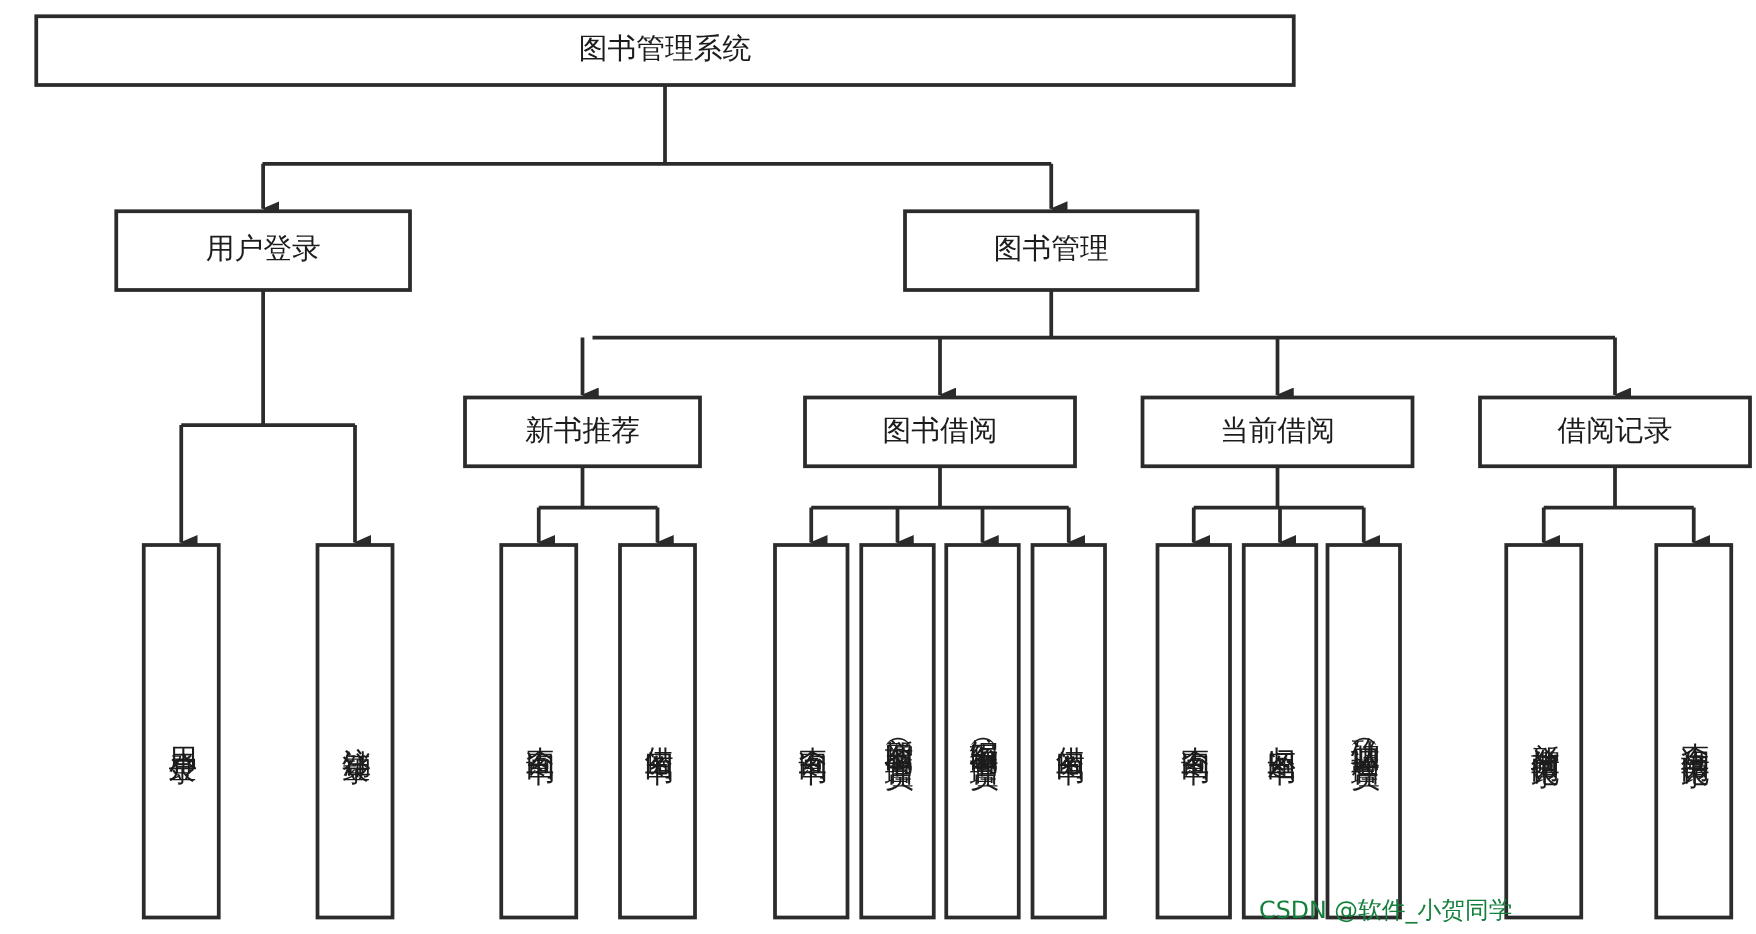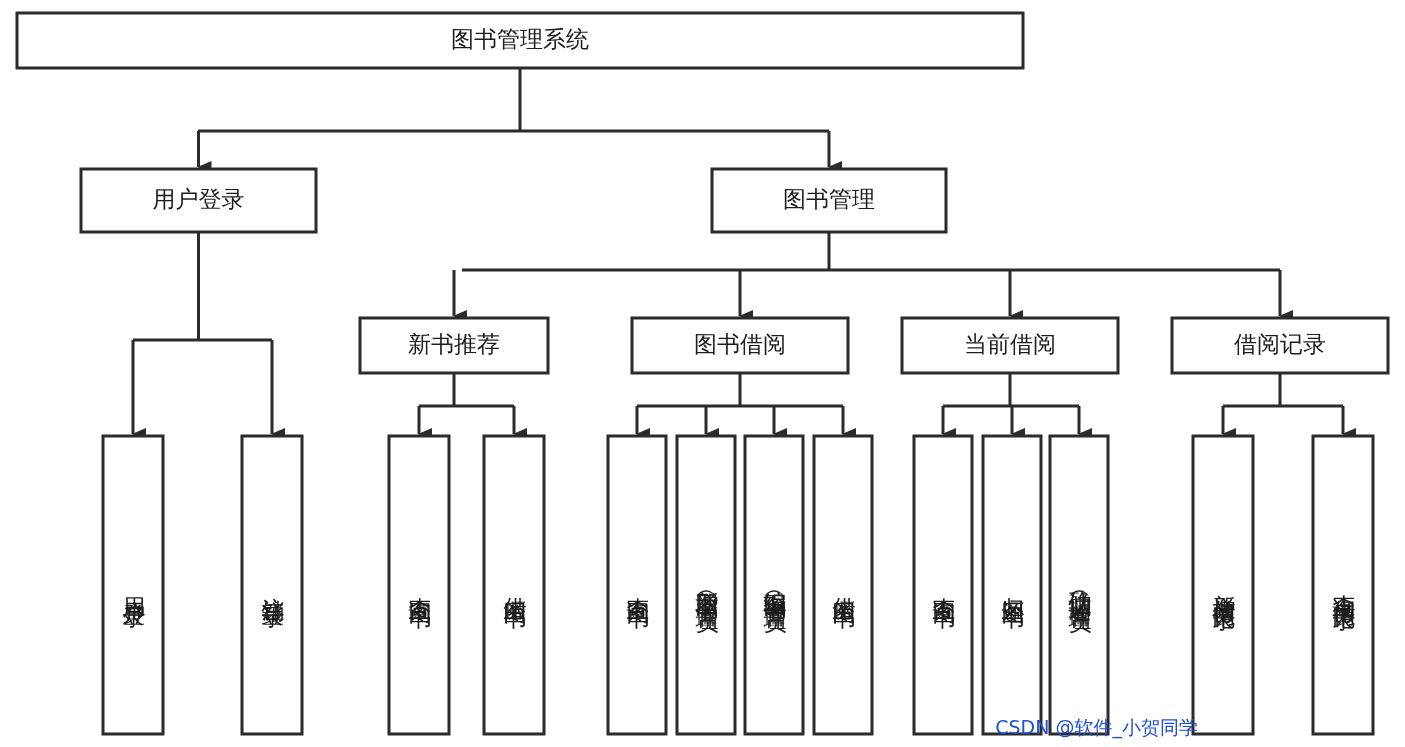--- a/index.html
+++ b/index.html
@@ -9,21 +9,21 @@
   }
   body {
     width: 1405px;
     height: 747px;
     font-family: "DejaVu Sans", "Liberation Sans", sans-serif;
     overflow: hidden;
     position: relative;
   }
   #diagram-root {
     position: absolute;
-    left: 0; top: 0;
+    left: 12px; top: 0;
     width: 1206px;
     height: 747px;
   }
   svg.flow { display: block; }
   .node-rect {
     fill: #ffffff;
     stroke: #2b2b2b;
     stroke-width: 3;
   }
   .node-label {
@@ -44,21 +44,21 @@
     stroke-width: 3;
     fill: none;
   }
   .arrow-head { fill: #2b2b2b; }
   .watermark {
     position: absolute;
     right: 8px;
     bottom: 6px;
     font-family: "DejaVu Sans", "Liberation Sans", sans-serif;
     font-size: 19px;
-    color: #1d4ed8;
+    color: #15803d;
     white-space: nowrap;
     user-select: none;
   }
 </style>
 </head>
 <body>
 
 <div id="diagram-root">
   <svg class="flow" width="1405" height="747" viewBox="0 0 1405 747">
     <defs>

